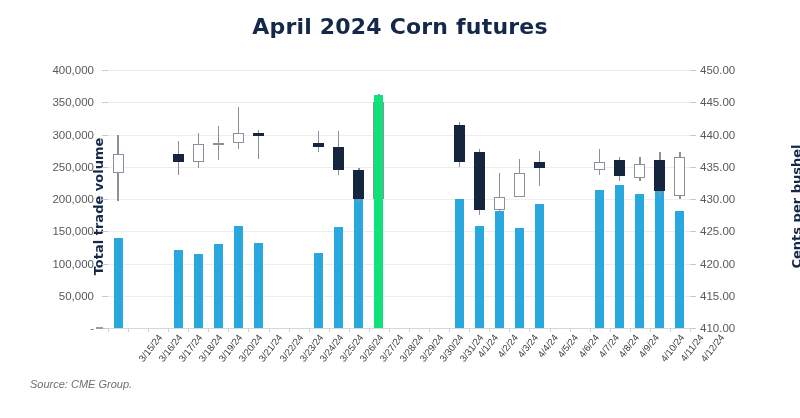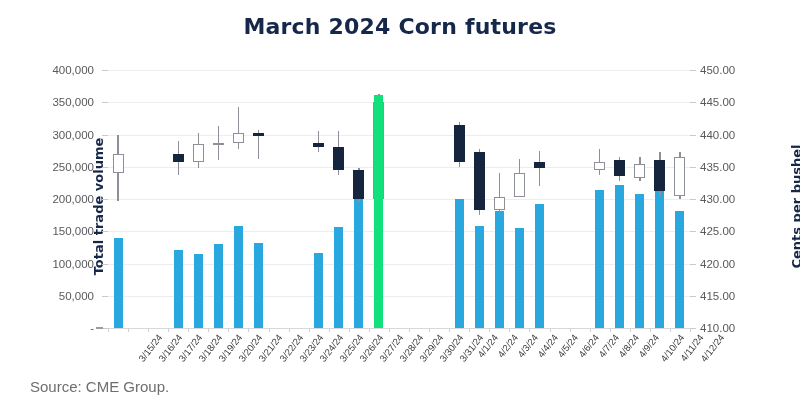--- a/index.html
+++ b/index.html
@@ -55,30 +55,30 @@
   .xlabels{position:absolute;left:108px;top:328px;width:582px;height:0;}
   .xlab{
     position:absolute;top:4px;font-size:9.5px;color:#3a3b3f;
     transform:rotate(-52deg);transform-origin:right top;
     text-align:right;white-space:nowrap;
     font-family:"Liberation Sans", sans-serif;
   }
   .xtickline{position:absolute;top:0;width:1px;height:4px;background:#d0d1d5;}
 
   .source{
-    position:absolute;left:30px;top:378px;font-size:15px;
-    color:#6d6e71;
+    position:absolute;left:30px;top:378px;font-size:11px;
+    font-style:italic;color:#6d6e71;
   }
 </style>
 </head>
 <body>
 
 <div id="chart-root">
 
-  <div class="chart-title">March 2024 Corn futures</div>
+  <div class="chart-title">April 2024 Corn futures</div>
 
   <div class="axis-title-left">Total trade volume</div>
   <div class="axis-title-right">Cents per bushel</div>
 
   <div id="grid-layer">
       <div class="gridline" style="left: 108px; top: 70px; background: rgb(237, 237, 240);"></div>
       <div class="gridline" style="left: 108px; top: 102.25px; background: rgb(237, 237, 240);"></div>
       <div class="gridline" style="left: 108px; top: 134.5px; background: rgb(237, 237, 240);"></div>
       <div class="gridline" style="left: 108px; top: 166.75px; background: rgb(237, 237, 240);"></div>
       <div class="gridline" style="left: 108px; top: 199px; background: rgb(237, 237, 240);"></div>

